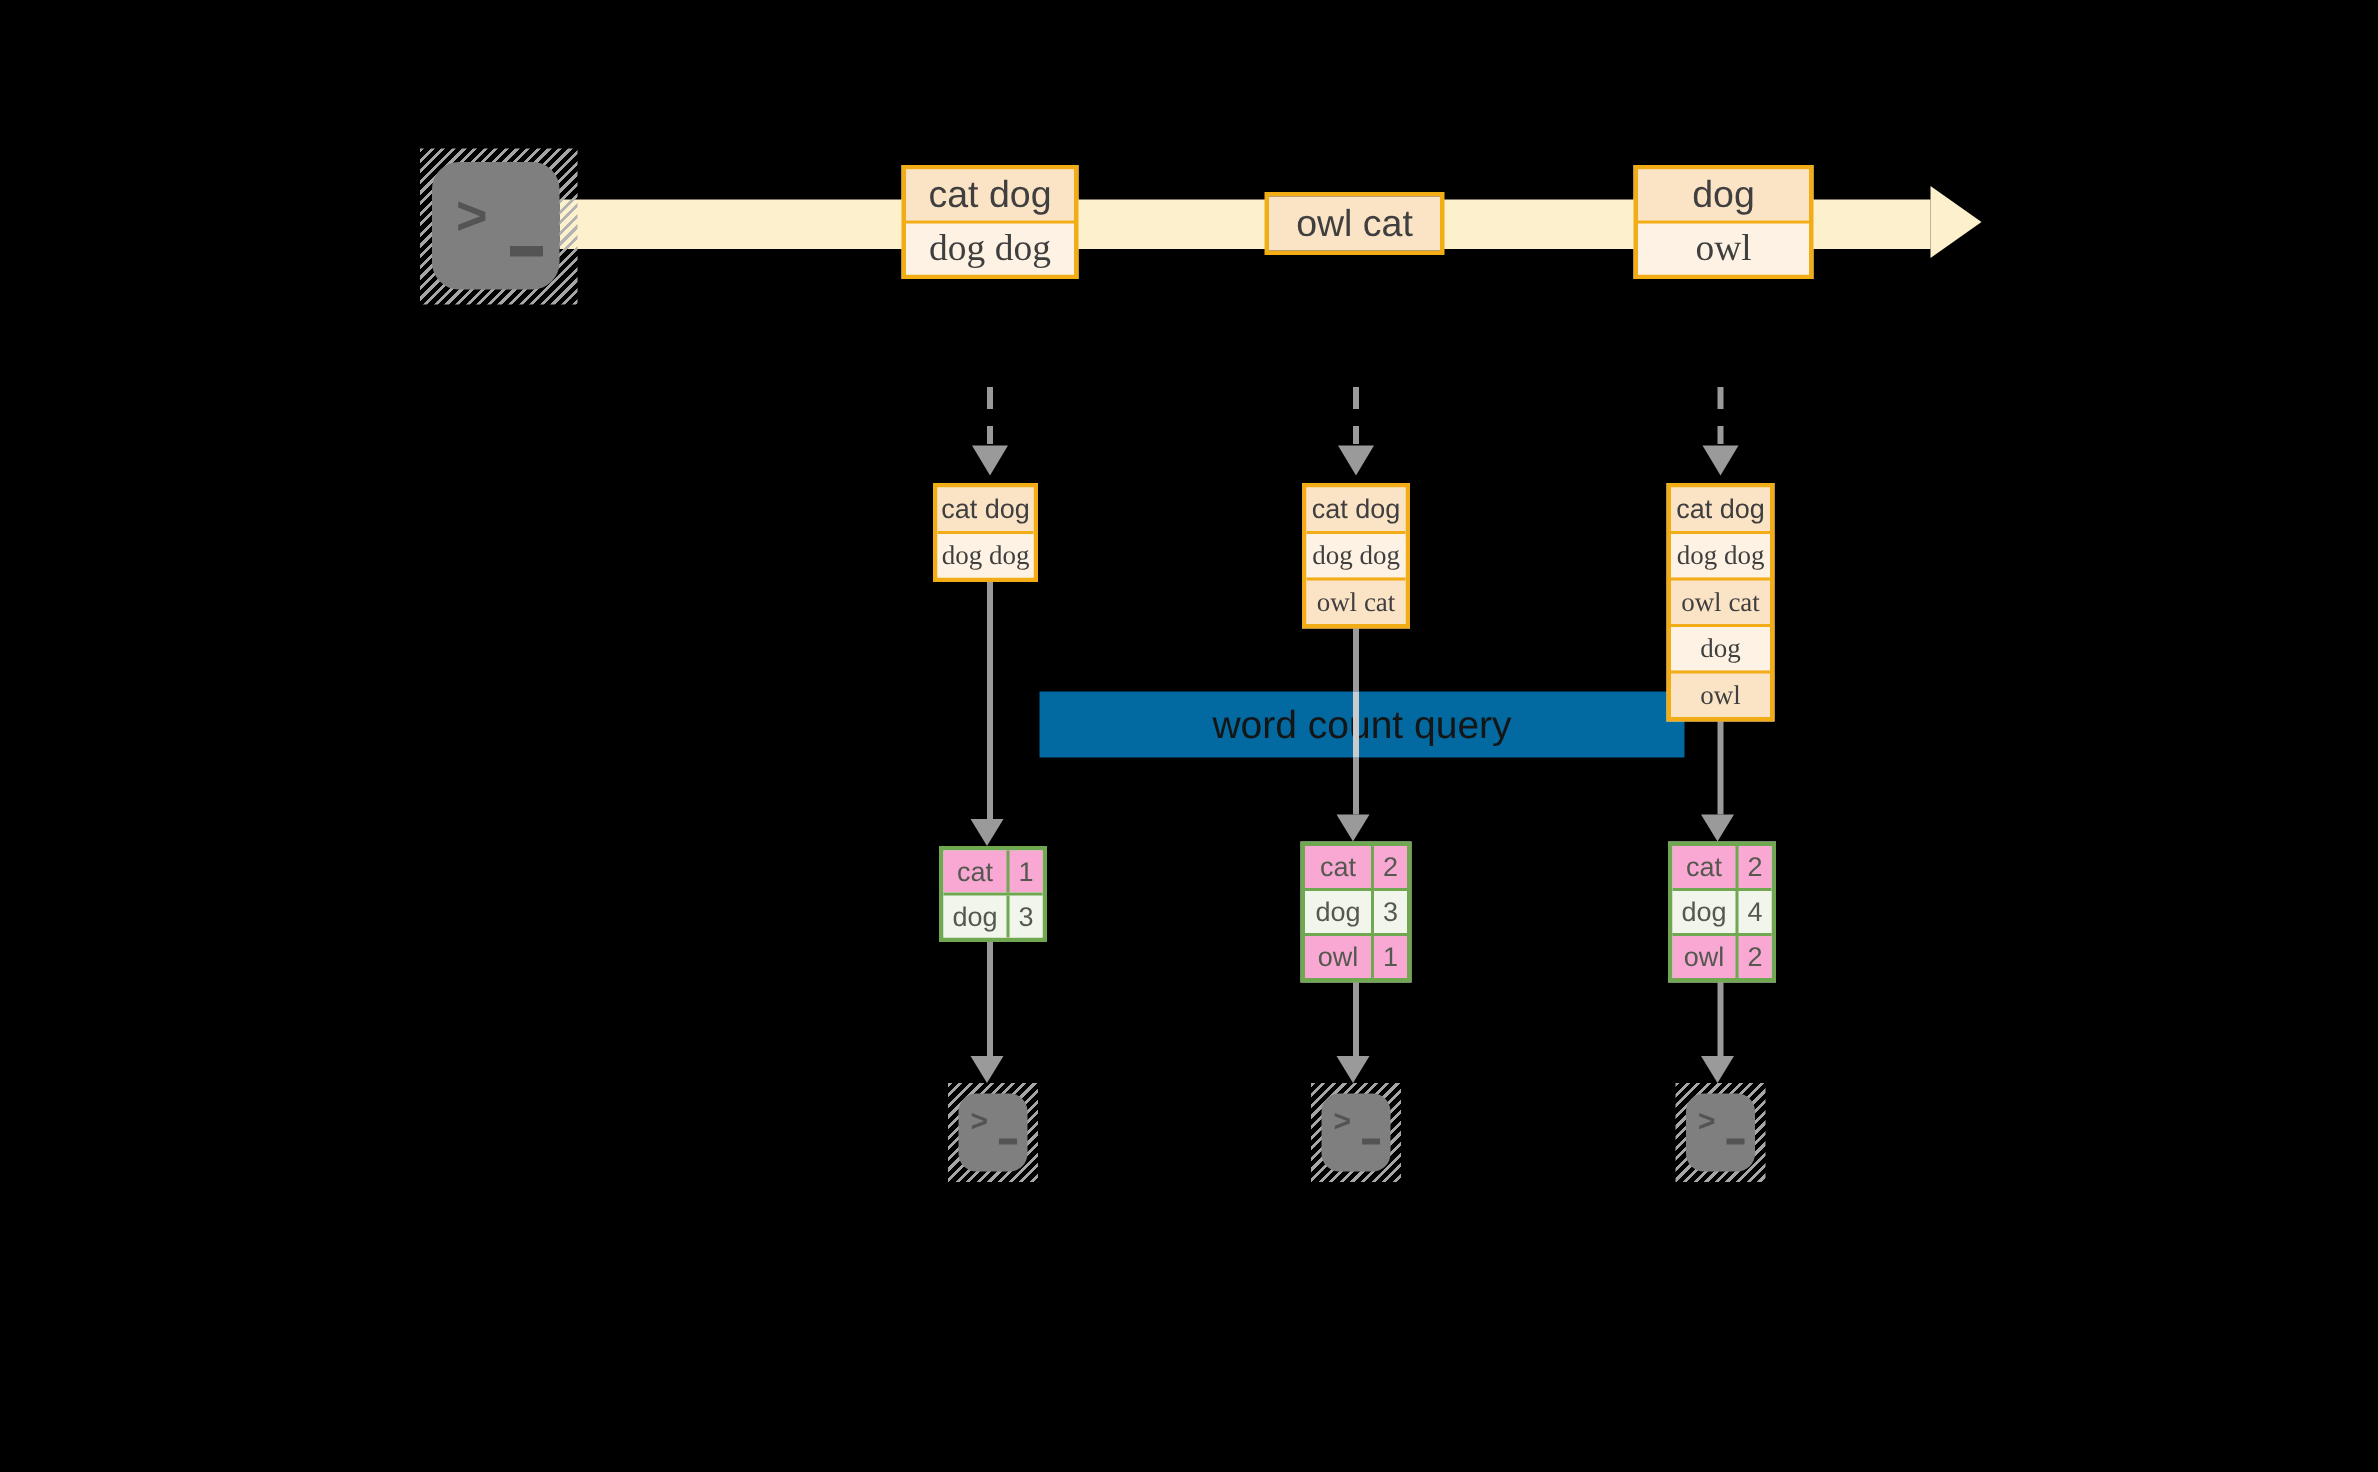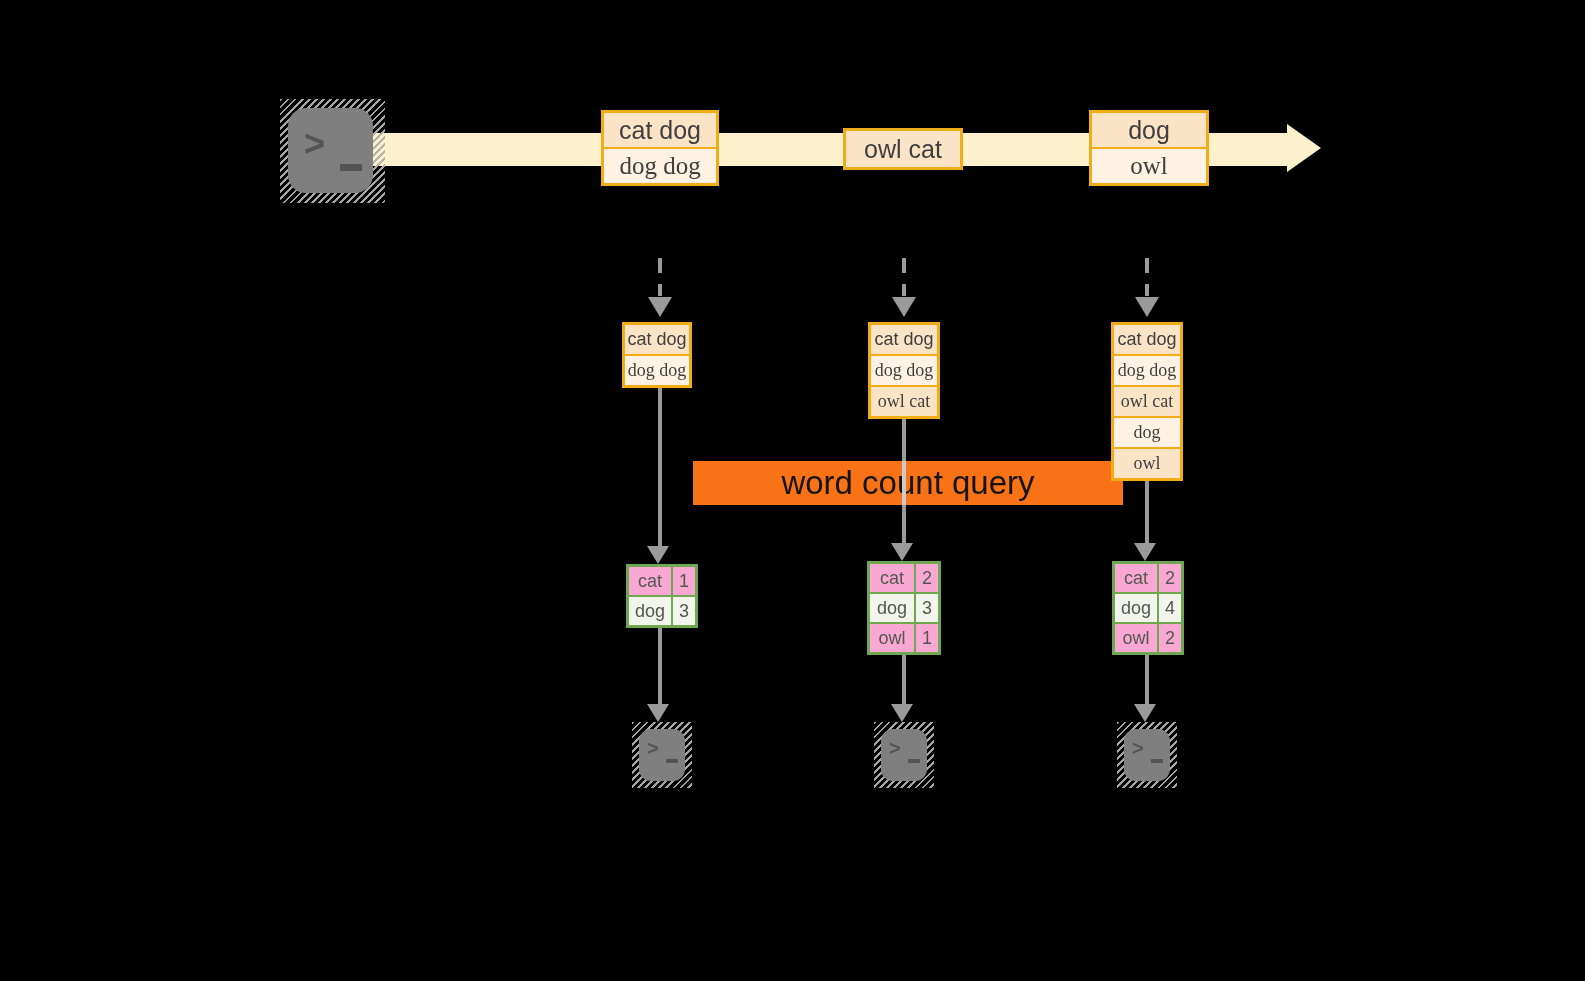--- a/index.html
+++ b/index.html
@@ -40,22 +40,22 @@
   .gtable2 .word{width:44px;}
   .gtable3{left:1112px;top:561px;width:72px;}
   
   .vline{position:absolute;width:4px;background:#9a9a9a;z-index:1;}
   .dashline{position:absolute;width:4px;z-index:1;
     background:repeating-linear-gradient(180deg,#9a9a9a 0 15px,transparent 15px 26px);}
   .tri-down{position:absolute;width:0;height:0;z-index:1;
     border-left:12px solid transparent;border-right:12px solid transparent;border-top:20px solid #9a9a9a;}
   .tri-down.small{border-left-width:11px;border-right-width:11px;border-top-width:18px;}
   
-  .banner{position:absolute;left:693px;top:461px;width:430px;height:44px;background:#f97316;z-index:2;
-    display:flex;align-items:center;justify-content:center;font-size:33px;color:#151515;}
+  .banner{position:absolute;left:693px;top:461px;width:430px;height:44px;background:#0369a1;z-index:2;
+    display:flex;align-items:center;justify-content:center;font-size:26px;color:#151515;}
   .banner-cross{position:absolute;left:902px;top:461px;width:4px;height:44px;background:#cbcbcb;z-index:3;}
   
   .hatch{position:absolute;z-index:4;
     background-image:repeating-linear-gradient(135deg,rgba(175,175,175,0.95) 0 2px,transparent 2px 5px);}
   .term-inner{position:absolute;background:#7f7f7f;border-radius:18px;}
   .term-big{left:280px;top:99px;width:105px;height:104px;}
   .term-big .term-inner{left:8px;top:9px;width:85px;height:85px;}
   .term-sm{width:60px;height:66px;top:722px;}
   .term-sm .term-inner{left:7px;top:7px;width:46px;height:52px;border-radius:12px;}
   .t1{left:632px;} .t2{left:874px;} .t3{left:1117px;}

